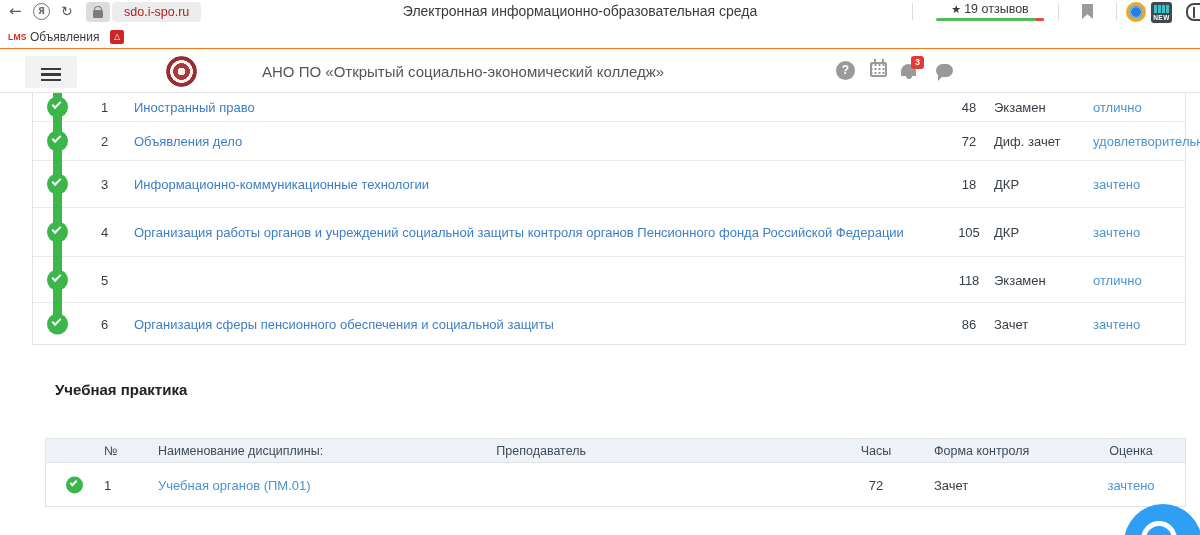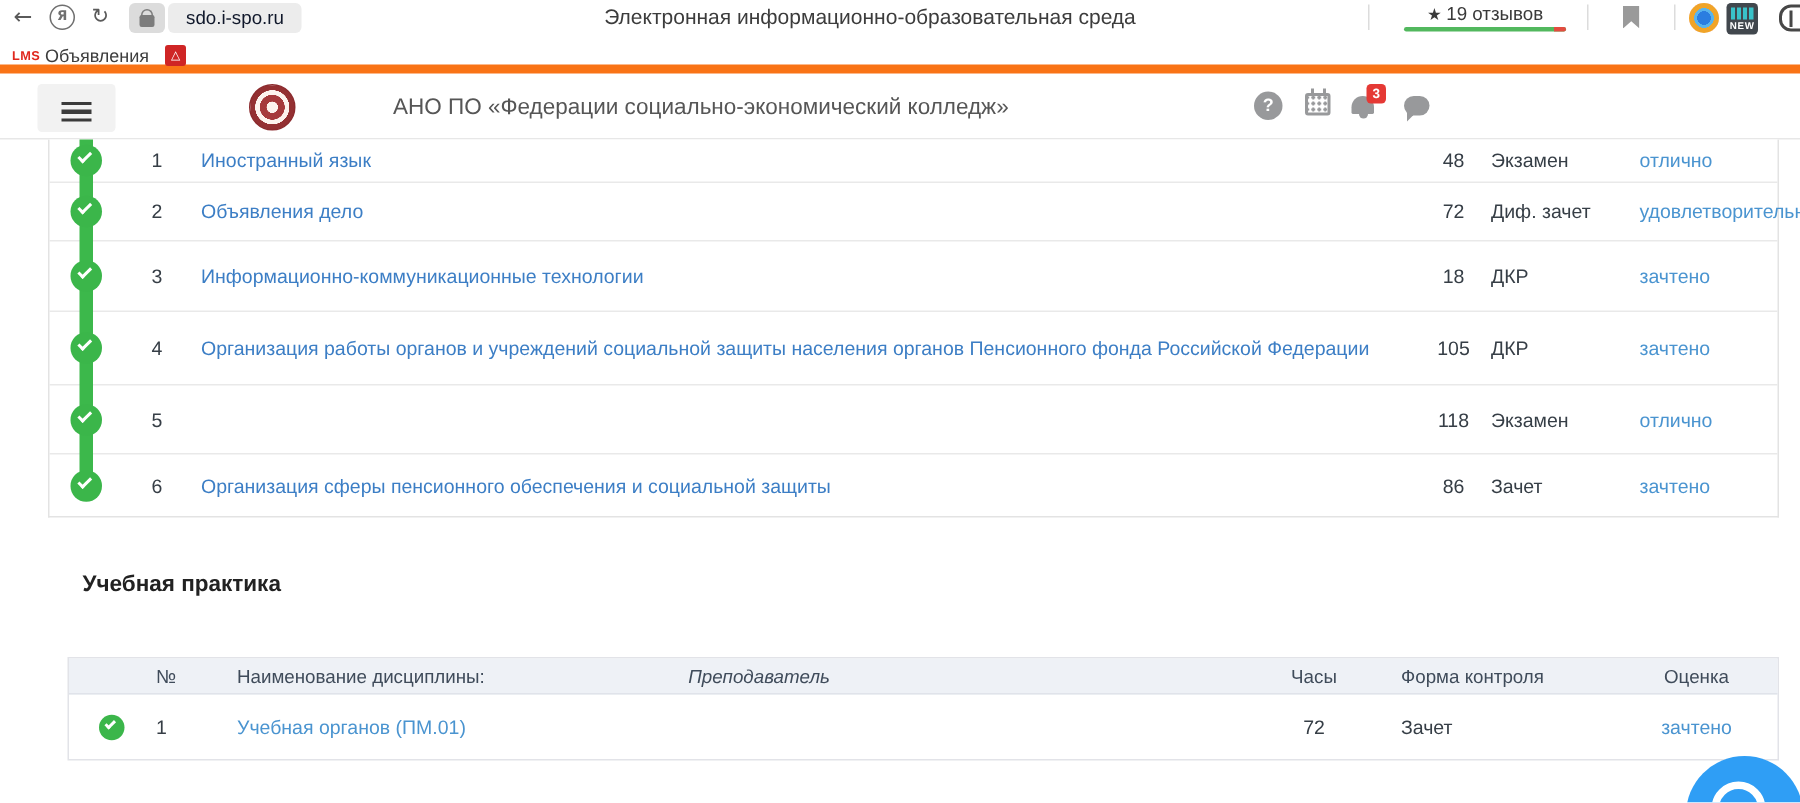--- a/index.html
+++ b/index.html
@@ -9,40 +9,40 @@
 
   
   .chrome { position:absolute; top:0; left:0; width:1200px; height:24px; background:#fff; }
   .nav-glyph { position:absolute; color:#5a5a5a; font-size:15px; line-height:20px; cursor:pointer; }
   .back { left:9px; top:1px; }
   .refresh { left:61px; top:1px; font-size:14px; }
   .ya-circle { position:absolute; left:33px; top:3px; width:17px; height:17px; border:1.6px solid #6f6f6f; border-radius:50%; color:#6f6f6f; font-size:9px; font-weight:bold; text-align:center; line-height:14px; cursor:pointer; }
   .lock-chip { position:absolute; left:86px; top:2px; width:24px; height:20px; background:#dcdcdc; border-radius:4px; cursor:pointer; }
   .lock-shackle { position:absolute; left:8px; top:4px; width:8px; height:7px; border:1.6px solid #7c7c7c; border-bottom:none; border-radius:4px 4px 0 0; }
   .lock-body { position:absolute; left:7px; top:8px; width:10px; height:8px; background:#7c7c7c; border-radius:1.5px; }
-  .url-pill { position:absolute; left:112px; top:2px; height:20px; padding:0 12px; background:#ececec; border-radius:4px; color:#0f172a; font-size:12.5px; line-height:20px; cursor:text; }
+  .url-pill { position:absolute; left:112px; top:2px; height:20px; padding:0 12px; background:#ececec; border-radius:4px; color:#b91c1c; font-size:12.5px; line-height:20px; cursor:text; }
   .tab-title { position:absolute; left:250px; right:290px; top:3px; text-align:center; color:#3c3c3c; font-size:14px; }
   .vdiv { position:absolute; top:3px; width:1px; height:17px; background:#dcdcdc; }
   .d1 { left:912px; } .d2 { left:1058px; } .d3 { left:1116px; }
   .reviews { position:absolute; left:936px; top:2px; width:108px; text-align:center; color:#3a3a3a; font-size:12.5px; cursor:pointer; }
   .reviews .star { color:#3a3a3a; font-size:11px; margin-right:3px; }
   .rev-underline { position:relative; margin-top:2px; height:3px; background:#52b85e; border-radius:2px; }
   .rev-underline::after { content:""; position:absolute; right:0; top:0; width:8px; height:3px; background:#e24c3f; border-radius:0 2px 2px 0; }
   .flag { position:absolute; left:1082px; top:4px; width:11px; height:15px; background:#9a9a9a; -webkit-clip-path:polygon(0 0,100% 0,100% 100%,50% 68%,0 100%); clip-path:polygon(0 0,100% 0,100% 100%,50% 68%,0 100%); cursor:pointer; }
   .ext-circle { position:absolute; left:1126px; top:2px; width:20px; height:20px; border-radius:50%; cursor:pointer;
      background:radial-gradient(circle at 50% 50%, #2b7de0 0 32%, #59b4ec 33% 46%, #f0a428 47% 70%, #e8731f 71% 86%, #f2f2f2 87% 100%); }
   .ext-new { position:absolute; left:1151px; top:2px; width:21px; height:21px; background:#41474d; border-radius:3px; cursor:pointer; }
   .ext-new .skyline { position:absolute; left:3px; top:3px; width:15px; height:8px;
      background:linear-gradient(90deg,#39c2c9 0 3px,transparent 3px 4px,#39c2c9 4px 7px,transparent 7px 8px,#39c2c9 8px 11px,transparent 11px 12px,#39c2c9 12px 15px); }
   .ext-new b { position:absolute; left:0; right:0; bottom:2px; text-align:center; color:#fff; font-size:6.5px; letter-spacing:.5px; }
   .hand { position:absolute; left:1186px; top:3px; width:22px; height:18px; border:2px solid #474747; border-radius:8px 4px 4px 8px; background:#fff; cursor:pointer; }
   .hand::after { content:""; position:absolute; left:5px; top:2px; width:1.8px; height:11px; background:#474747; }
 
   
-  .bookmarks { position:absolute; top:24px; left:0; width:1200px; height:25px; background:#fff; border-bottom:6px solid #f97316; }
+  .bookmarks { position:absolute; top:24px; left:0; width:1200px; height:25px; background:#fff; border-bottom:1px solid #f97316; }
   .lms { position:absolute; left:8px; top:8px; color:#e0281e; font-size:8.5px; font-weight:bold; letter-spacing:.3px; }
   .bm { position:absolute; top:6px; color:#3c3c3c; font-size:12px; text-decoration:none; cursor:pointer; }
   .bm1 { left:30px; } .bm2 { left:132px;margin-top:31px; }
   .fav { position:absolute; left:110px; top:6px; width:14px; height:14px; background:#cf2525; border-radius:2px; color:#fff; font-size:8px; text-align:center; line-height:14px; }
 
   
   .appheader { position:absolute; top:50px; left:0; width:1200px; height:43px; background:#fff; border-bottom:1px solid #e7e7e7; }
   .burger { position:absolute; left:25px; top:6px; width:52px; height:32px; background:#f2f2f2; border:none; border-radius:3px; cursor:pointer; padding-top:8px; }
   .burger i { display:block; width:20px; height:2.4px; background:#3b3b3b; margin:0 auto 3px; }
   .crest { position:absolute; left:166px; top:6px; width:31px; height:31px; border-radius:50%; border:1.5px solid #8c2b2e;
@@ -79,21 +79,21 @@
   
   .phead-title { position:absolute; left:55px; top:381px; font-size:15px; font-weight:bold; color:#222; }
   .pbadge { position:absolute; right:12px; top:379px; background:#8d3fa5; color:#fff; font-size:12px; padding:4px 10px; border-radius:4px; }
   .ptable { position:absolute; left:45px; top:438px; width:1141px; height:69px; border:1px solid #e2e3e8; background:#fff; }
   .phrow { position:relative; height:24px; background:#eef1f6; border-bottom:1px solid #e0e3ea; }
   .pdrow { position:relative; height:43px; }
   .pcell { position:absolute; top:50%; transform:translateY(-50%); font-size:12.5px; color:#3f4b5a; white-space:nowrap; }
   .pdrow .pcell { font-size:13px; color:#363e46; }
   .p-num  { left:58px; }
   .p-name { left:112px; }
-  .p-teacher { left:380px; width:160px; text-align:center;font-style:italic; }
+  .p-teacher { left:380px; width:160px; text-align:right; }
   .p-hours{ left:800px; width:60px; text-align:center; }
   .p-ctrl { left:888px; }
   .p-grade{ left:1045px; width:80px; text-align:center; }
   .pdrow .p-name, .pdrow .p-grade { color:#4a94d0; text-decoration:none; cursor:pointer; }
   .cc-small { position:absolute; left:20px; top:50%; transform:translateY(-50%); width:17px; height:17px; border-radius:50%; background:#3bb64a; }
   .cc-small .tick { position:absolute; left:4px; top:4.5px; width:7px; height:4px; border-left:2px solid #fff; border-bottom:2px solid #fff; transform:rotate(-45deg); }
 
   
   .chatfab { position:absolute; left:1124px; top:504px; width:78px; height:78px; border-radius:50%; background:#2f9ef5; cursor:pointer; }
   .chatfab i { position:absolute; left:17px; top:17px; width:36px; height:36px; border:5px solid #fff; border-radius:50%; }
@@ -136,41 +136,41 @@
     <a class="bm bm2">Вход.INPSYCHO</a>
   </div>
 
   <div class="appheader">
     <button class="burger">
         <i></i>
         <i></i>
         <i></i>
       </button>
     <span class="crest"></span>
-    <span class="college">АНО ПО «Федерации социально-экономический колледж»</span>
+    <span class="college">АНО ПО «Открытый социально-экономический колледж»</span>
     <span class="hicon help">?</span>
     <span class="hicon cal">
         <i class="cal-grid"></i>
       </span>
     <span class="hicon bellwrap">
         <i class="bell"></i>
         <b class="nbadge">3</b>
       </span>
     <span class="hicon chat"></span>
   </div>
 
   <div class="gcard">
     <div class="tbar"></div>
 
     <div class="grow r1">
       <span class="cc">
           <i class="tick"></i>
         </span>
       <span class="cell c-num">1</span>
-      <a class="cell c-name">Иностранный язык</a>
+      <a class="cell c-name">Иностранный право</a>
       <span class="cell c-hours">48</span>
       <span class="cell c-ctrl">Экзамен</span>
       <a class="cell c-grade">отлично</a>
     </div>
     <div class="grow r2">
       <span class="cc">
           <i class="tick"></i>
         </span>
       <span class="cell c-num">2</span>
       <a class="cell c-name">Объявления дело</a>
@@ -186,21 +186,21 @@
       <a class="cell c-name">Информационно-коммуникационные технологии</a>
       <span class="cell c-hours">18</span>
       <span class="cell c-ctrl">ДКР</span>
       <a class="cell c-grade">зачтено</a>
     </div>
     <div class="grow r4">
       <span class="cc">
           <i class="tick"></i>
         </span>
       <span class="cell c-num">4</span>
-      <a class="cell c-name">Организация работы органов и учреждений социальной защиты населения органов Пенсионного фонда Российской Федерации</a>
+      <a class="cell c-name">Организация работы органов и учреждений социальной защиты контроля органов Пенсионного фонда Российской Федерации</a>
       <span class="cell c-hours">105</span>
       <span class="cell c-ctrl">ДКР</span>
       <a class="cell c-grade">зачтено</a>
     </div>
     <div class="grow r5">
       <span class="cc">
           <i class="tick"></i>
         </span>
       <span class="cell c-num">5</span>
       <span class="cell c-hours">118</span>

